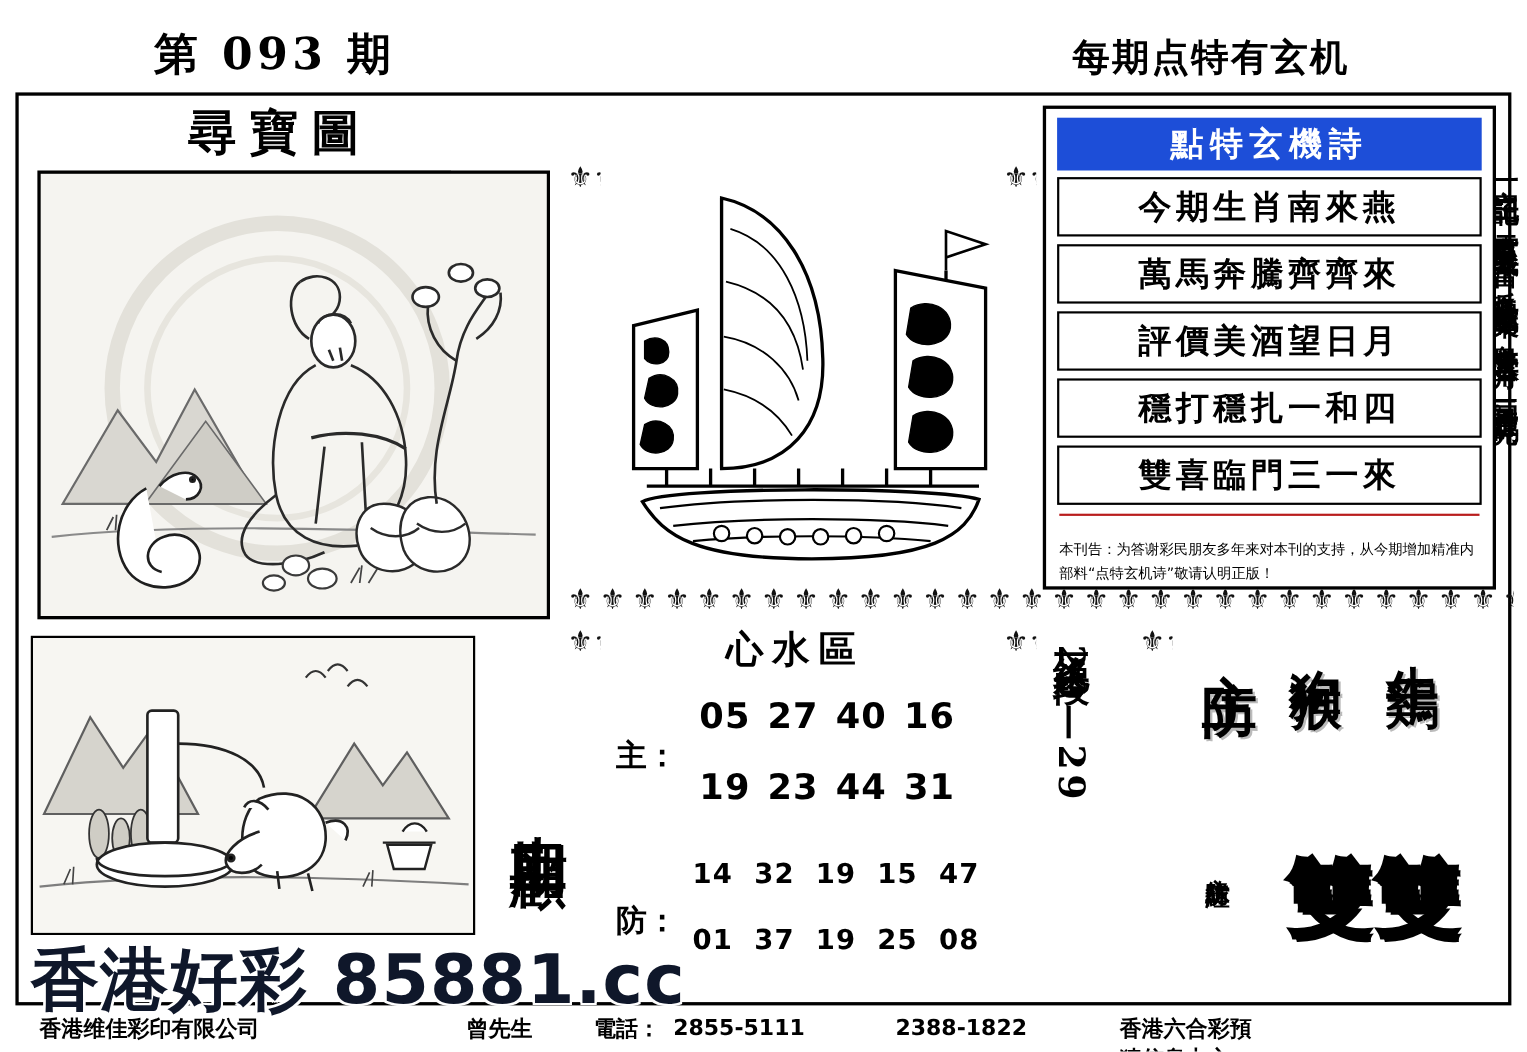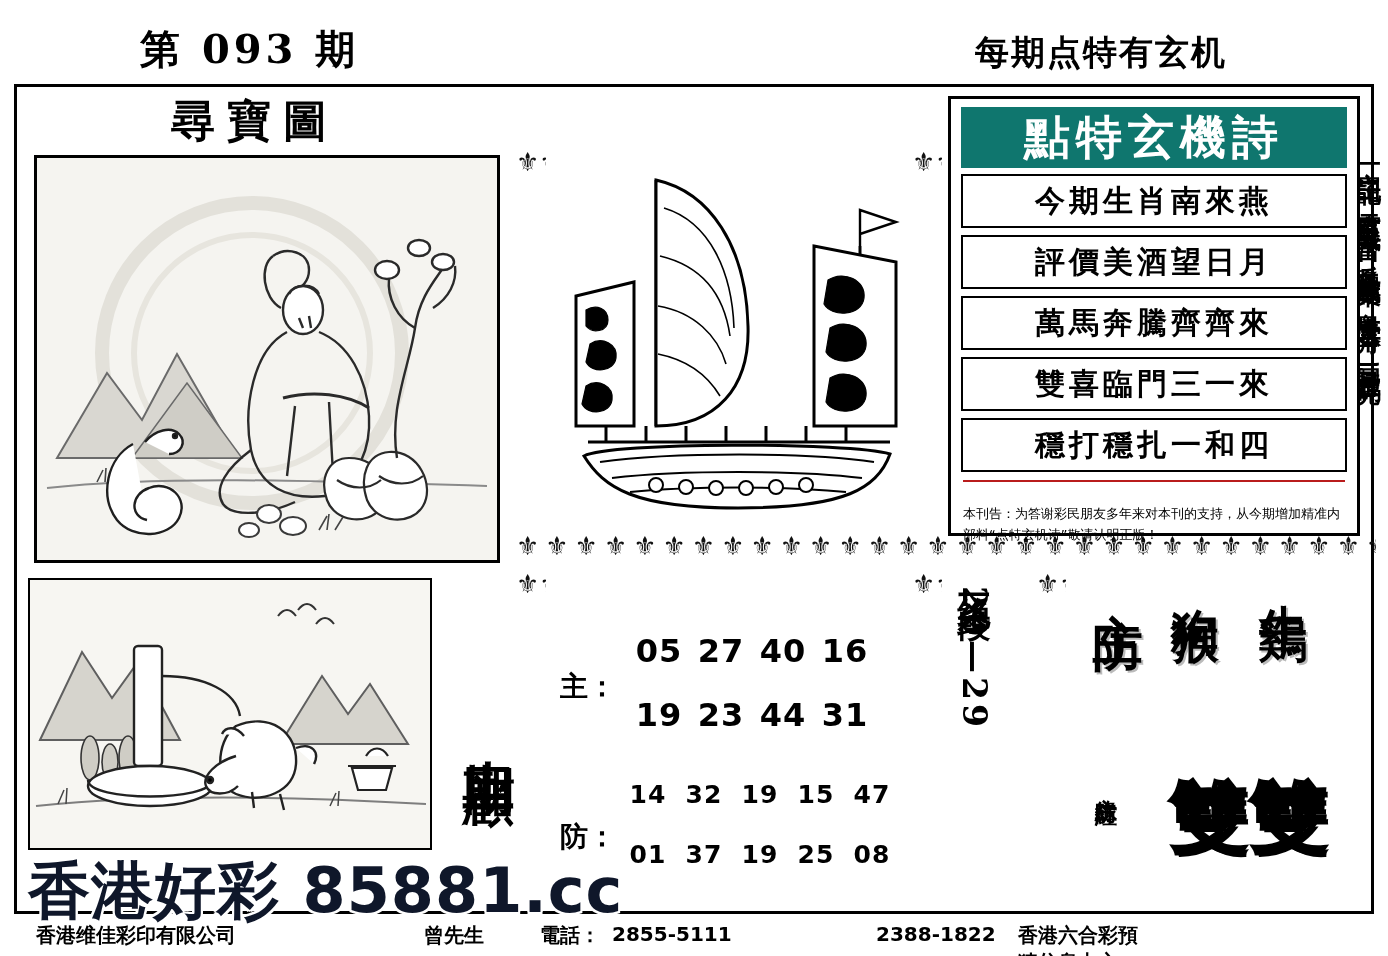--- a/index.html
+++ b/index.html
@@ -80,23 +80,23 @@
     position:absolute;right:58px;top:370px;
     writing-mode:vertical-rl;font-size:13px;line-height:16px;letter-spacing:1px;
   }
 
   
   .poem-card{
     position:absolute;left:948px;top:96px;width:412px;height:440px;
     border:3px solid #000;box-sizing:border-box;background:#fff;
   }
   .poem-card-head{
-    margin:8px 10px 6px 10px;height:61px;background:#0f766e;color:#fff;
+    margin:8px 10px 6px 10px;height:48px;background:#1d4ed8;color:#fff;
     display:flex;align-items:center;justify-content:center;
-    font-size:46px;font-weight:bold;letter-spacing:6px;
+    font-size:30px;font-weight:bold;letter-spacing:6px;
     font-family:"DejaVu Serif","Liberation Serif",serif;
   }
   .poem-line{
     margin:0 10px 7px 10px;height:50px;border:2px solid #000;
     display:flex;align-items:center;justify-content:center;
     font-size:30px;font-weight:bold;letter-spacing:4px;
     font-family:"DejaVu Serif","Liberation Serif",serif;
   }
   .poem-note{
     margin:8px 12px 0 12px;font-size:13px;line-height:21px;
@@ -172,21 +172,21 @@
   }
 
   
   .footer{
     position:absolute;left:0;top:916px;width:1148px;height:40px;
     font-size:20px;font-weight:bold;
   }
   .f1{position:absolute;left:36px;top:6px;}
   .f2{position:absolute;left:424px;top:6px;}
   .f3{position:absolute;left:540px;top:6px;}
-  .f4{position:absolute;left:876px;top:6px;}
+  .f4{position:absolute;left:814px;top:6px;}
   .f5{position:absolute;left:1018px;top:6px;}
 
   
   svg{display:block;}
 </style>
 </head>
 <body>
 
 <div class="page">
 
@@ -380,27 +380,28 @@
       </g>
     </svg>
   </div>
 
   <div class="poem-vert" style="left:640px;top:150px;">一字記記曰：雪有目不識十二畜，兵多粮足成霸業。粤犬吠雪十一月，三二同是旺碼見。</div>
   <div class="poem-sign" style="left:650px;top:368px;">曾道人</div>
 
   <div class="poem-card">
     <div class="poem-card-head">點特玄機詩</div>
     <div class="poem-line">今期生肖南來燕</div>
+    <div class="poem-line">萬馬奔騰齊齊來</div>
     <div class="poem-line">評價美酒望日月</div>
-    <div class="poem-line">萬馬奔騰齊齊來</div>
+    <div class="poem-line">穩打穩扎一和四</div>
     <div class="poem-line">雙喜臨門三一來</div>
-    <div class="poem-line">穩打穩扎一和四</div>
     <div class="poem-note">本刊告：为答谢彩民朋友多年来对本刊的支持，从今期增加精准内部料“点特玄机诗”敬请认明正版！</div>
   </div>
 
+  <div class="xinshui-title">心水區</div>
 
   <div class="num-label" style="left:560px;top:668px;">主：</div>
   <div class="num-row" style="left:628px;top:632px;">
     <span>05</span><span>27</span><span>40</span><span>16</span>
   </div>
   <div class="num-row" style="left:628px;top:696px;">
     <span>19</span><span>23</span><span>44</span><span>31</span>
   </div>
 
   <div class="num-label" style="left:560px;top:818px;">防：</div>

